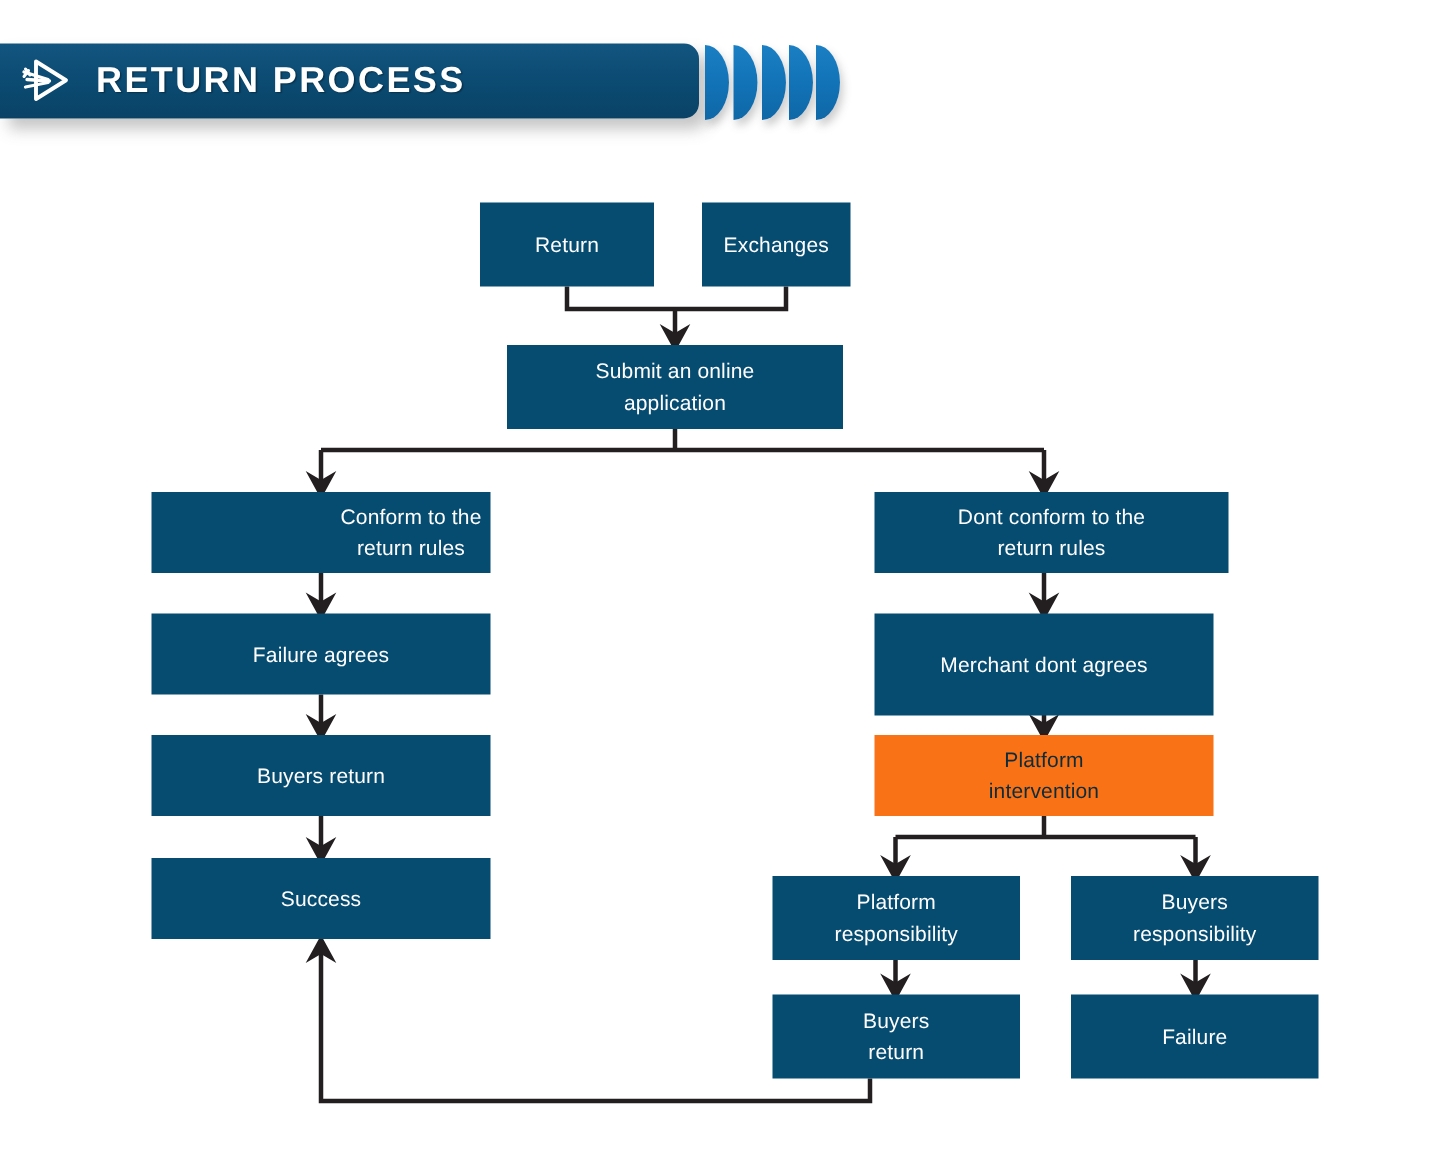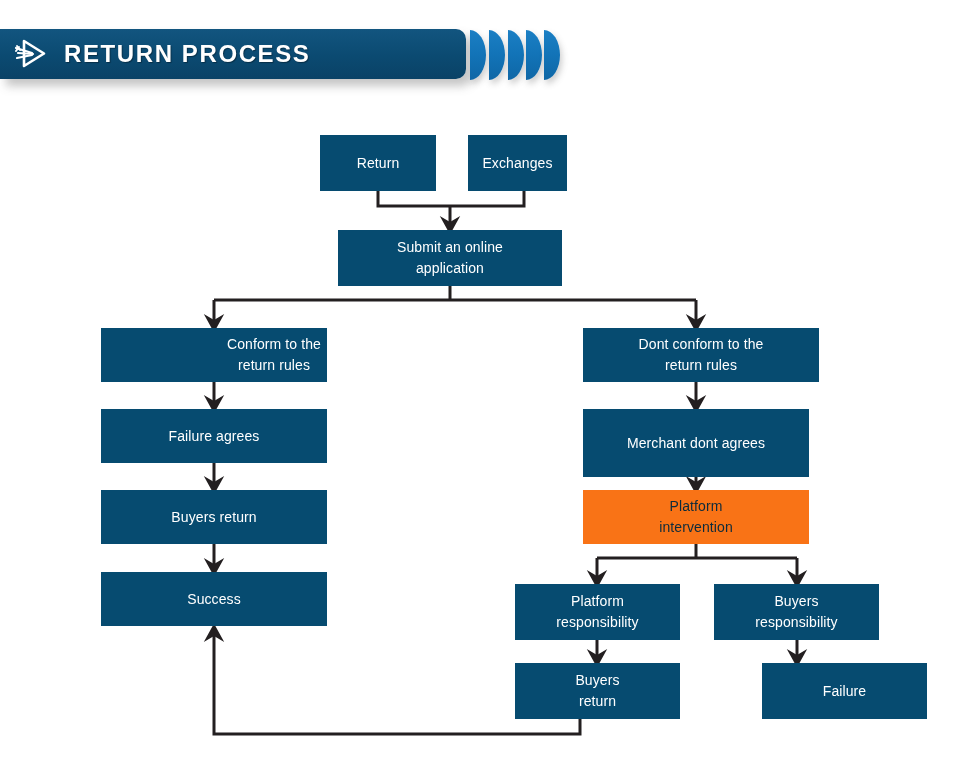--- a/index.html
+++ b/index.html
@@ -172,17 +172,17 @@
   <div class="node" style="left:714px;top:584px;width:165px;height:56px;">
     <span class="lbl">Buyers
 responsibility</span>
   </div>
 
   <div class="node" style="left:515px;top:663px;width:165px;height:56px;">
     <span class="lbl">Buyers
 return</span>
   </div>
 
-  <div class="node" style="left:714px;top:663px;width:165px;height:56px;margin-left:48px;">
+  <div class="node" style="left:714px;top:663px;width:165px;height:56px;">
     <span class="lbl">Failure</span>
   </div>
 
 </div>
 
 </body></html>

